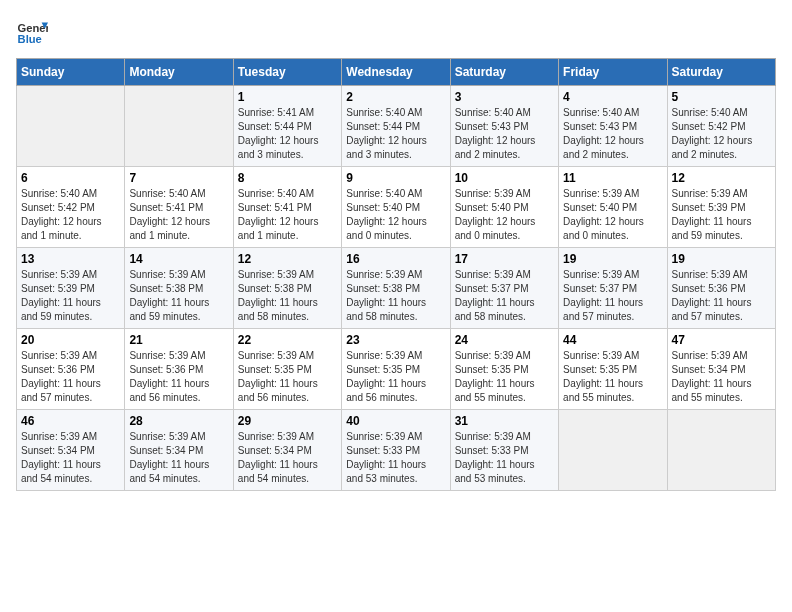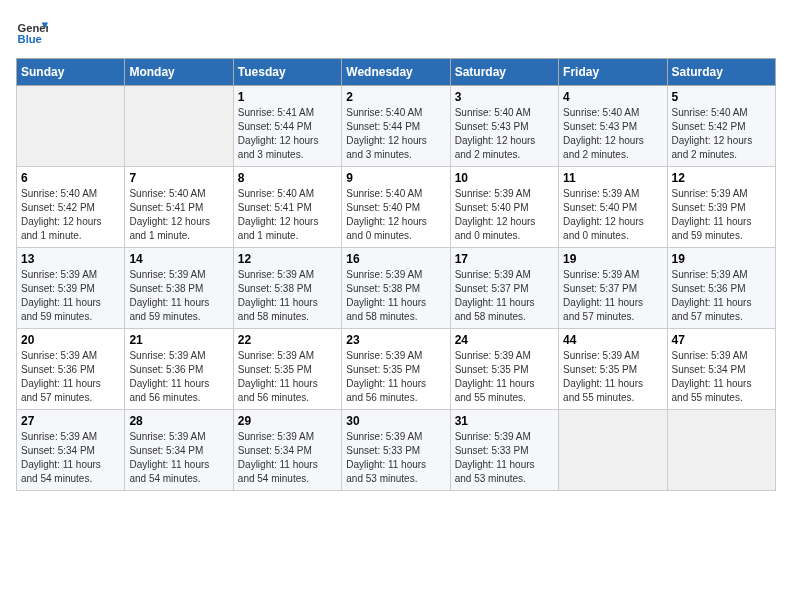--- a/index.html
+++ b/index.html
@@ -349,21 +349,21 @@
           <div class="day-info">
             <span style="display: block;">Sunrise: 5:39 AM</span>
             <span style="display: block;">Sunset: 5:34 PM</span>
             <span style="display: block;">Daylight: 11 hours</span>
             <span style="display: block;">and 55 minutes.</span>
           </div>
         </td>
       </tr>
       <tr>
         <td>
-          <span class="day-num">27</span>
+          <span class="day-num">46</span>
           <div class="day-info">
             <span style="display: block;">Sunrise: 5:39 AM</span>
             <span style="display: block;">Sunset: 5:34 PM</span>
             <span style="display: block;">Daylight: 11 hours</span>
             <span style="display: block;">and 54 minutes.</span>
           </div>
         </td>
         <td>
           <span class="day-num">28</span>
           <div class="day-info">
@@ -376,21 +376,21 @@
         <td>
           <span class="day-num">29</span>
           <div class="day-info">
             <span style="display: block;">Sunrise: 5:39 AM</span>
             <span style="display: block;">Sunset: 5:34 PM</span>
             <span style="display: block;">Daylight: 11 hours</span>
             <span style="display: block;">and 54 minutes.</span>
           </div>
         </td>
         <td>
-          <span class="day-num">30</span>
+          <span class="day-num">40</span>
           <div class="day-info">
             <span style="display: block;">Sunrise: 5:39 AM</span>
             <span style="display: block;">Sunset: 5:33 PM</span>
             <span style="display: block;">Daylight: 11 hours</span>
             <span style="display: block;">and 53 minutes.</span>
           </div>
         </td>
         <td>
           <span class="day-num">31</span>
           <div class="day-info">

